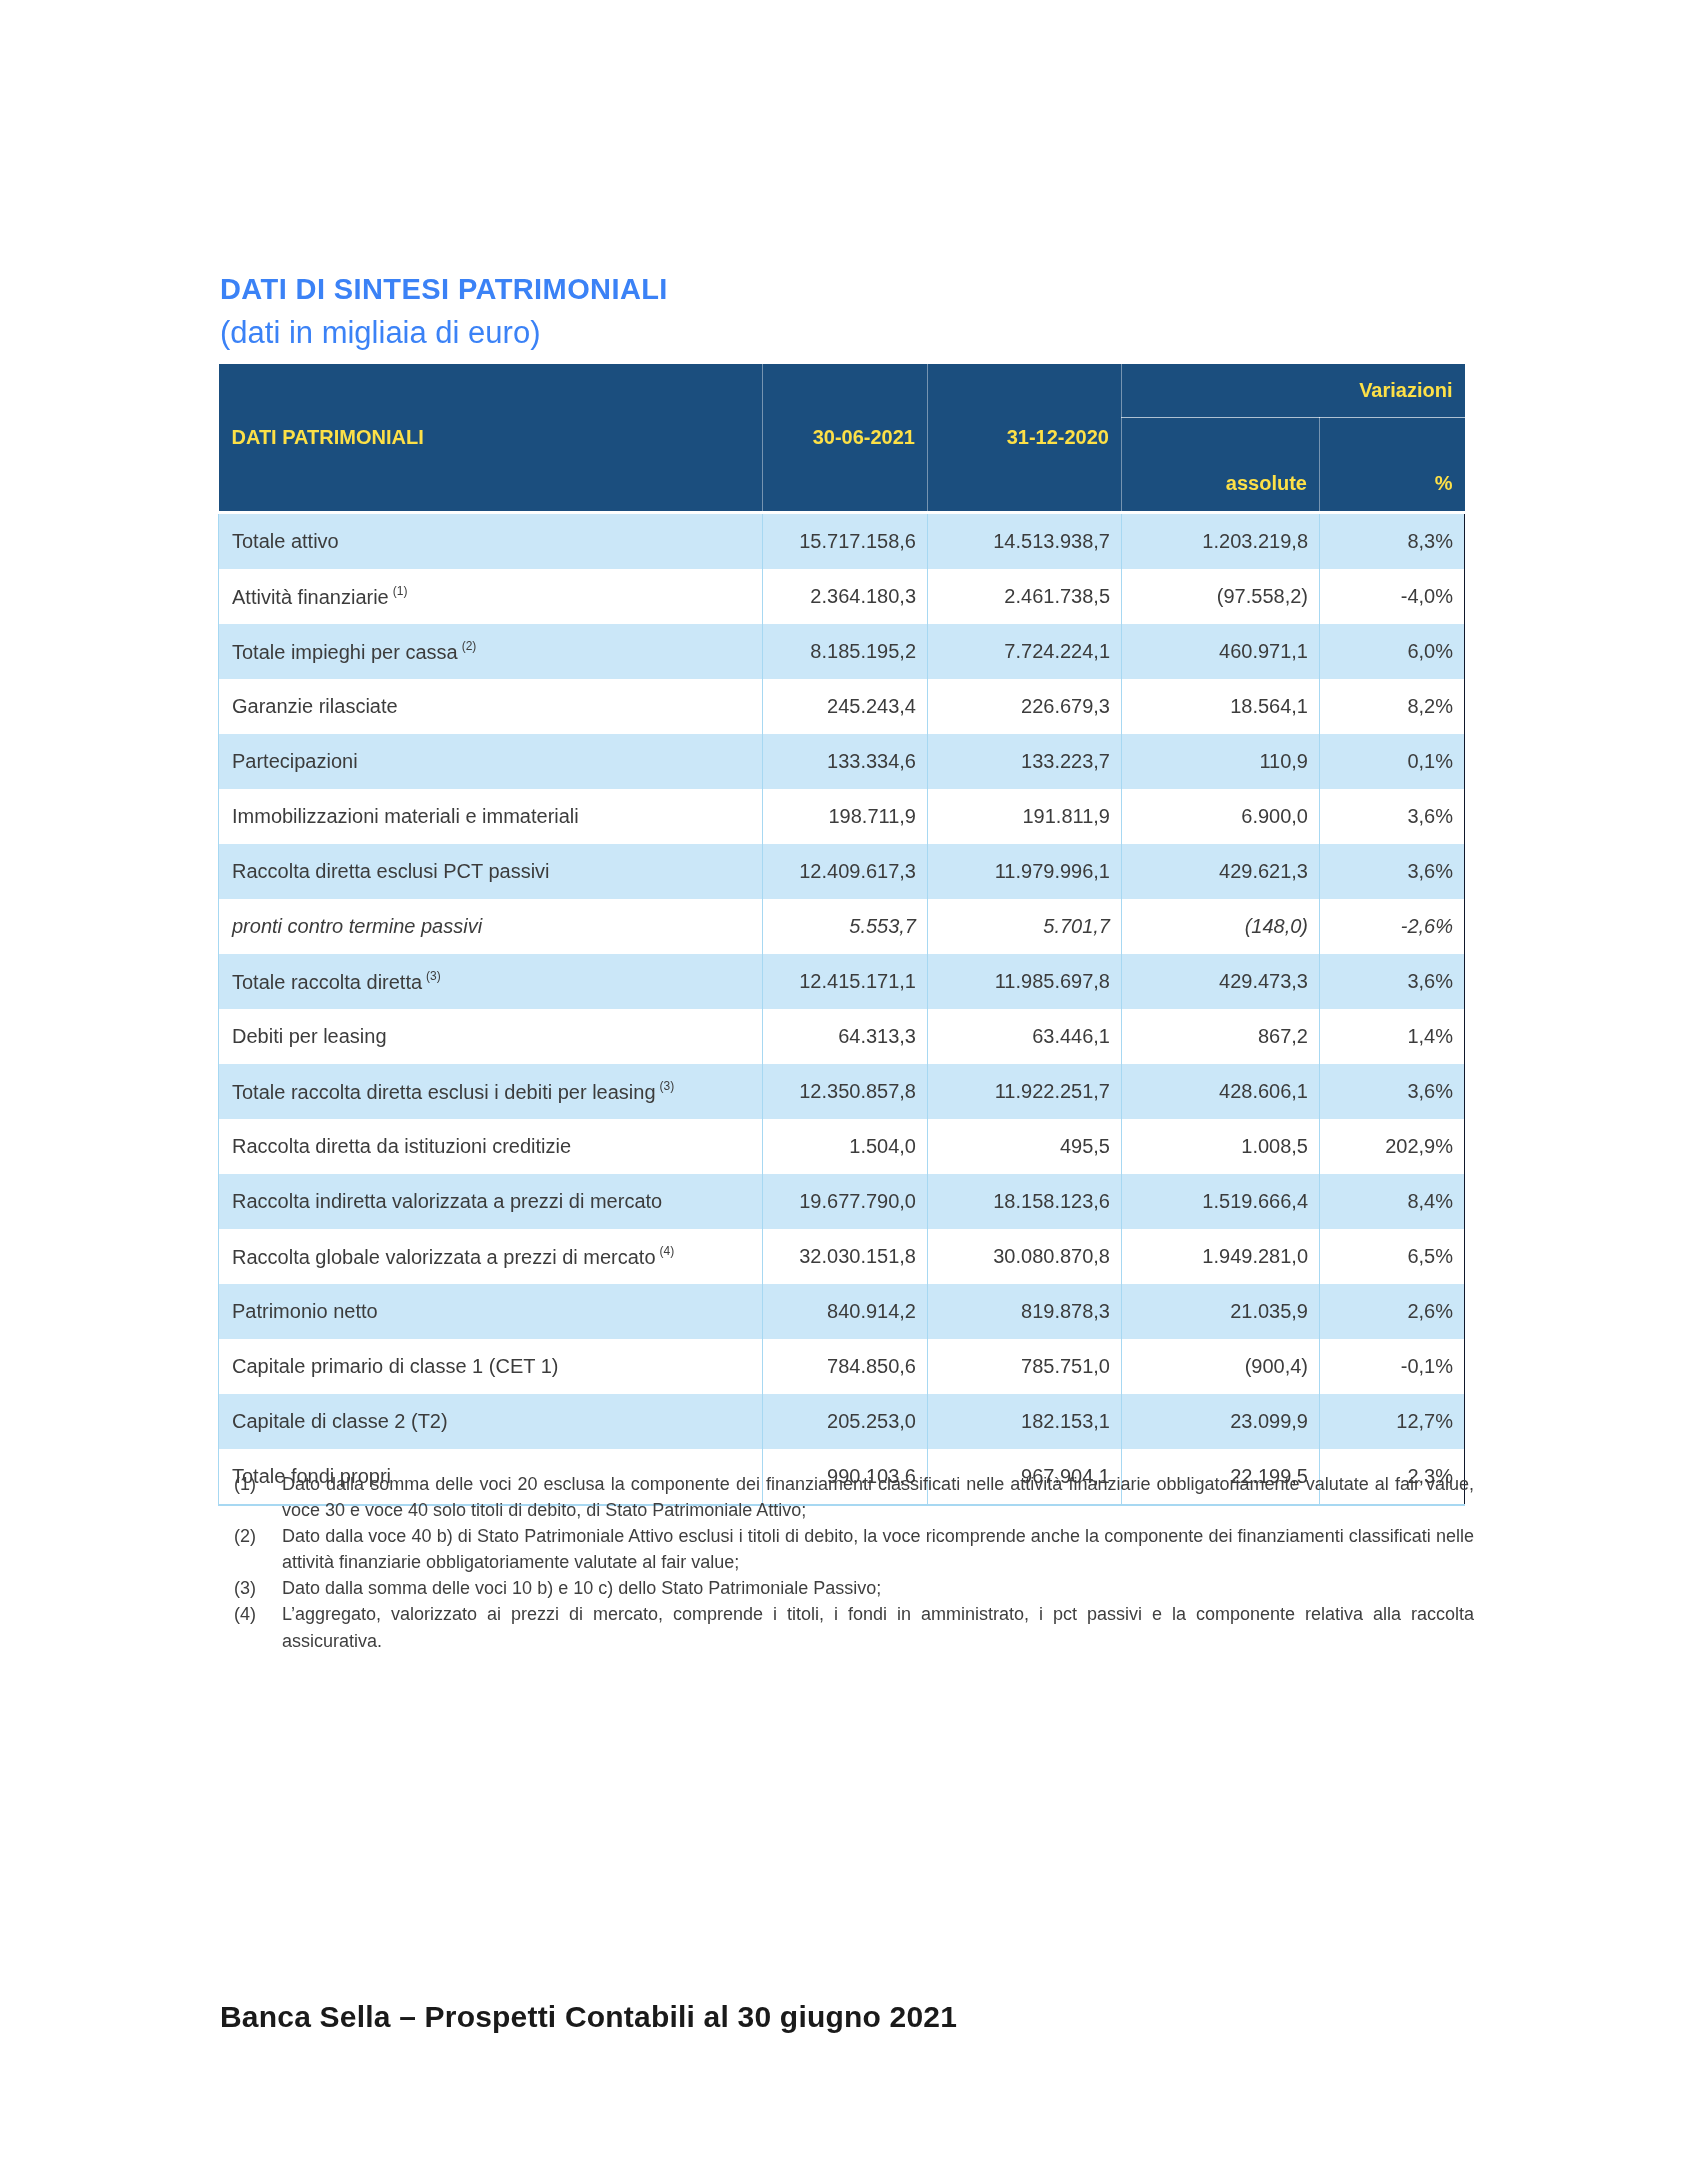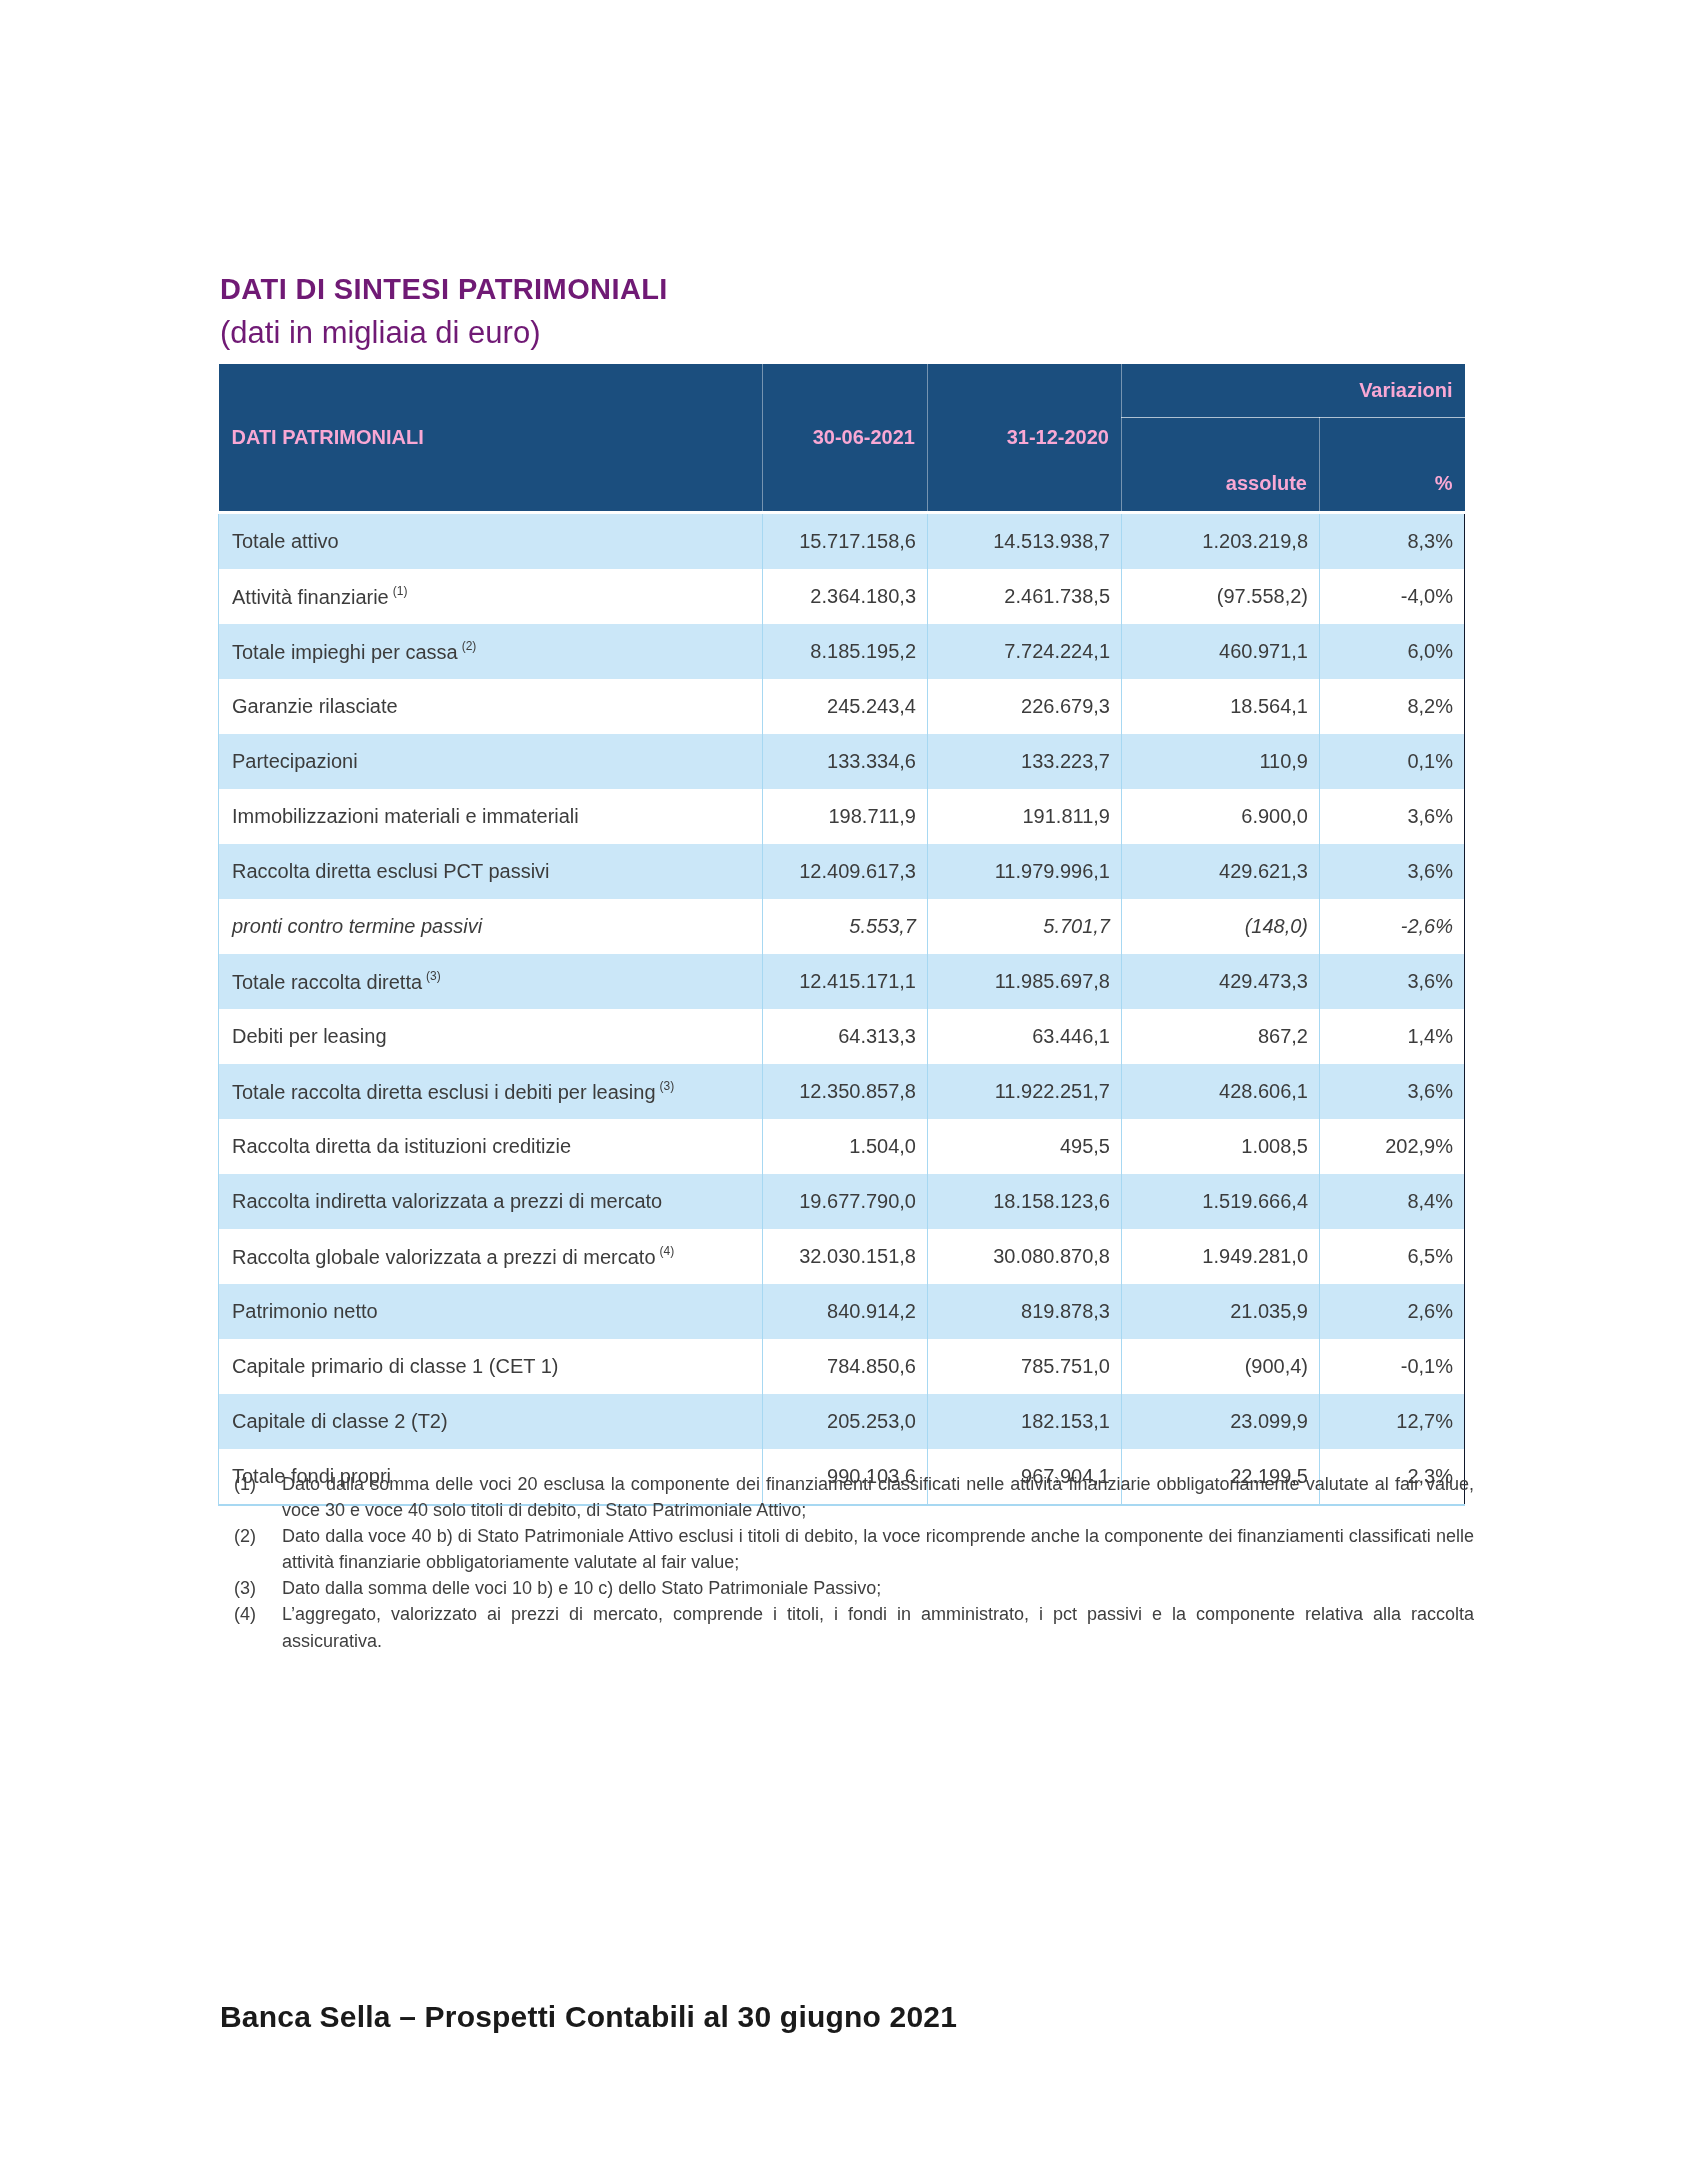--- a/index.html
+++ b/index.html
@@ -9,31 +9,31 @@
     -webkit-font-smoothing:antialiased;
   }
   .page{position:absolute;inset:0;overflow:hidden;}
 
   
   .logo{position:absolute;left:214px;top:44px;color:#2056A7;line-height:1;}
   .logo-banca{font-size:46px;font-weight:500;letter-spacing:0.5px;}
   .logo-sella{font-size:69px;font-weight:800;letter-spacing:-1px;margin-top:7px;}
 
   
-  .heading{position:absolute;left:220px;top:273px;color:#701a75;}
+  .heading{position:absolute;left:220px;top:273px;color:#3b82f6;}
   .title{font-size:29px;font-weight:700;letter-spacing:0.4px;}
   .subtitle{font-size:31px;font-weight:400;margin-top:9px;}
 
   
   table.data{
     position:absolute;left:218px;top:364px;width:1245px;
     border-collapse:collapse;table-layout:fixed;
   }
   thead th{
-    background:#1B4E7E;color:#f9a8d4;font-size:20px;font-weight:700;
+    background:#1B4E7E;color:#fde047;font-size:20px;font-weight:700;
     vertical-align:middle;
   }
   .hrow1 th{height:51px;}
   .hrow2 th{height:76px;vertical-align:bottom;padding-bottom:16px;}
   th.c-label{text-align:left;padding-left:13px;margin-top:26px;}
   th.c-num{text-align:right;padding-right:12px;}
   th.b-left{border-left:1px solid rgba(255,255,255,.4);}
   th.c-var{
     text-align:right;padding-right:12px;
     border-left:1px solid rgba(255,255,255,.4);

